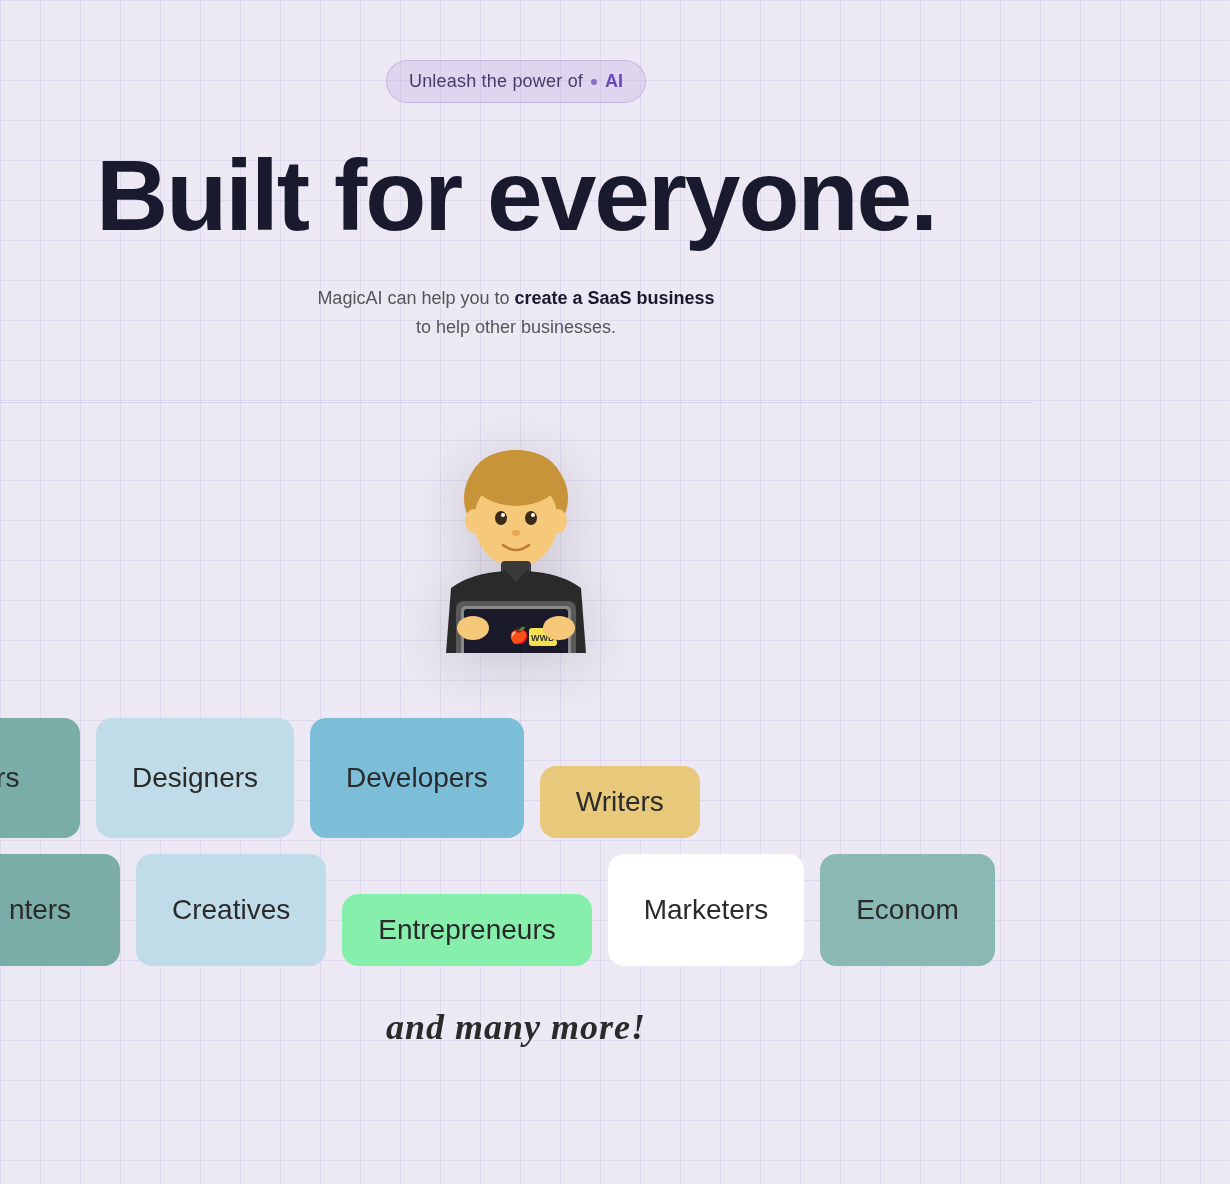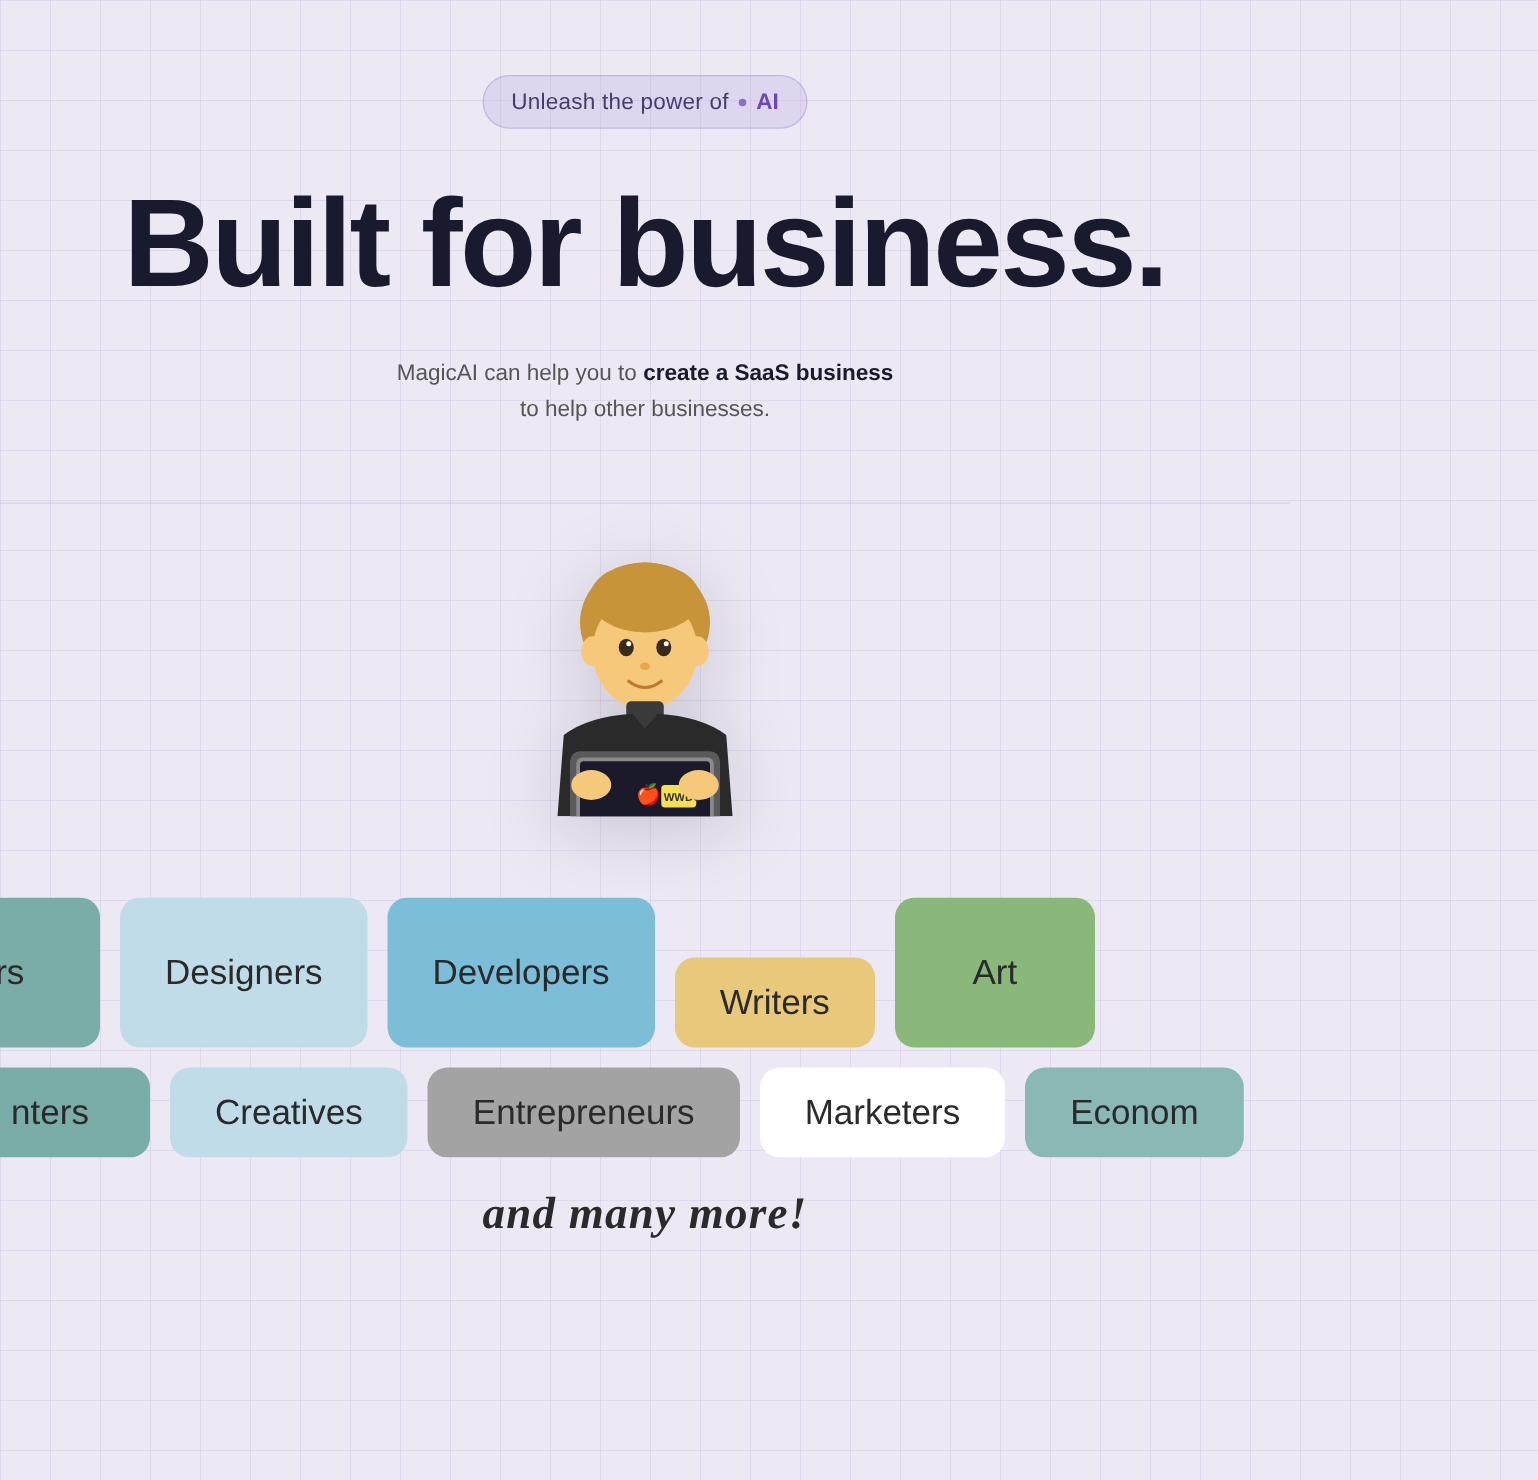--- a/index.html
+++ b/index.html
@@ -147,49 +147,49 @@
       white-space: nowrap;
     }
 
     
     .tag-teal-dark { background: #7aada8; }
     .tag-blue-light { background: #c0dce8; }
     .tag-blue-medium { background: #7cbdd8; }
     .tag-gray { background: #b0b8c4; }
     .tag-yellow { background: #e8c87a; margin-top: 48px; }
     .tag-green-dark { background: #8ab87a; }
-    .tag-purple-light { background: #a3a3a3; }
+    .tag-purple-light { background: #86efac; margin-top: 40px; }
     .tag-orange { background: #ffffff; }
     .tag-teal-muted { background: #8ab8b4; }
 
     
     .many-more {
       text-align: center;
       font-size: 36px;
       color: #2a2a2a;
-      margin-top: 23px;
+      margin-top: 40px;
       font-family: 'Marker Felt', 'Comic Sans MS', cursive;
       font-style: italic;
       font-weight: 600;
       letter-spacing: 1px;
       padding-bottom: 60px;
     }
   </style>
 </head>
 <body>
 
 <div class="page-wrapper">
 
   <div class="badge">
     <span class="badge-text">Unleash the power of</span>
     <span class="badge-dot"></span>
     <span class="badge-highlight">AI</span>
   </div>
 
-  <h1 class="hero-title">Built for business.</h1>
+  <h1 class="hero-title">Built for everyone.</h1>
 
   <p class="hero-subtitle">
     <span>MagicAI can help you to </span><strong>create a SaaS business</strong>
     <br>
     <span>to help other businesses.</span>
   </p>
 
   <div class="divider"></div>
 
   <div class="avatar-section">
@@ -246,23 +246,20 @@
       </span>
       <span class="tag tag-blue-light">
         <span>Designers</span>
       </span>
       <span class="tag tag-blue-medium">
         <span>Developers</span>
       </span>
       <span class="tag tag-yellow">
         <span>Writers</span>
       </span>
-      <span class="tag tag-green-dark">
-        <span>Art</span>
-      </span>
     </div>
 
     <div class="tags-row tags-row-2">
       <span class="tag tag-teal-dark">
         <span>nters</span>
       </span>
       <span class="tag tag-blue-light">
         <span>Creatives</span>
       </span>
       <span class="tag tag-purple-light">

